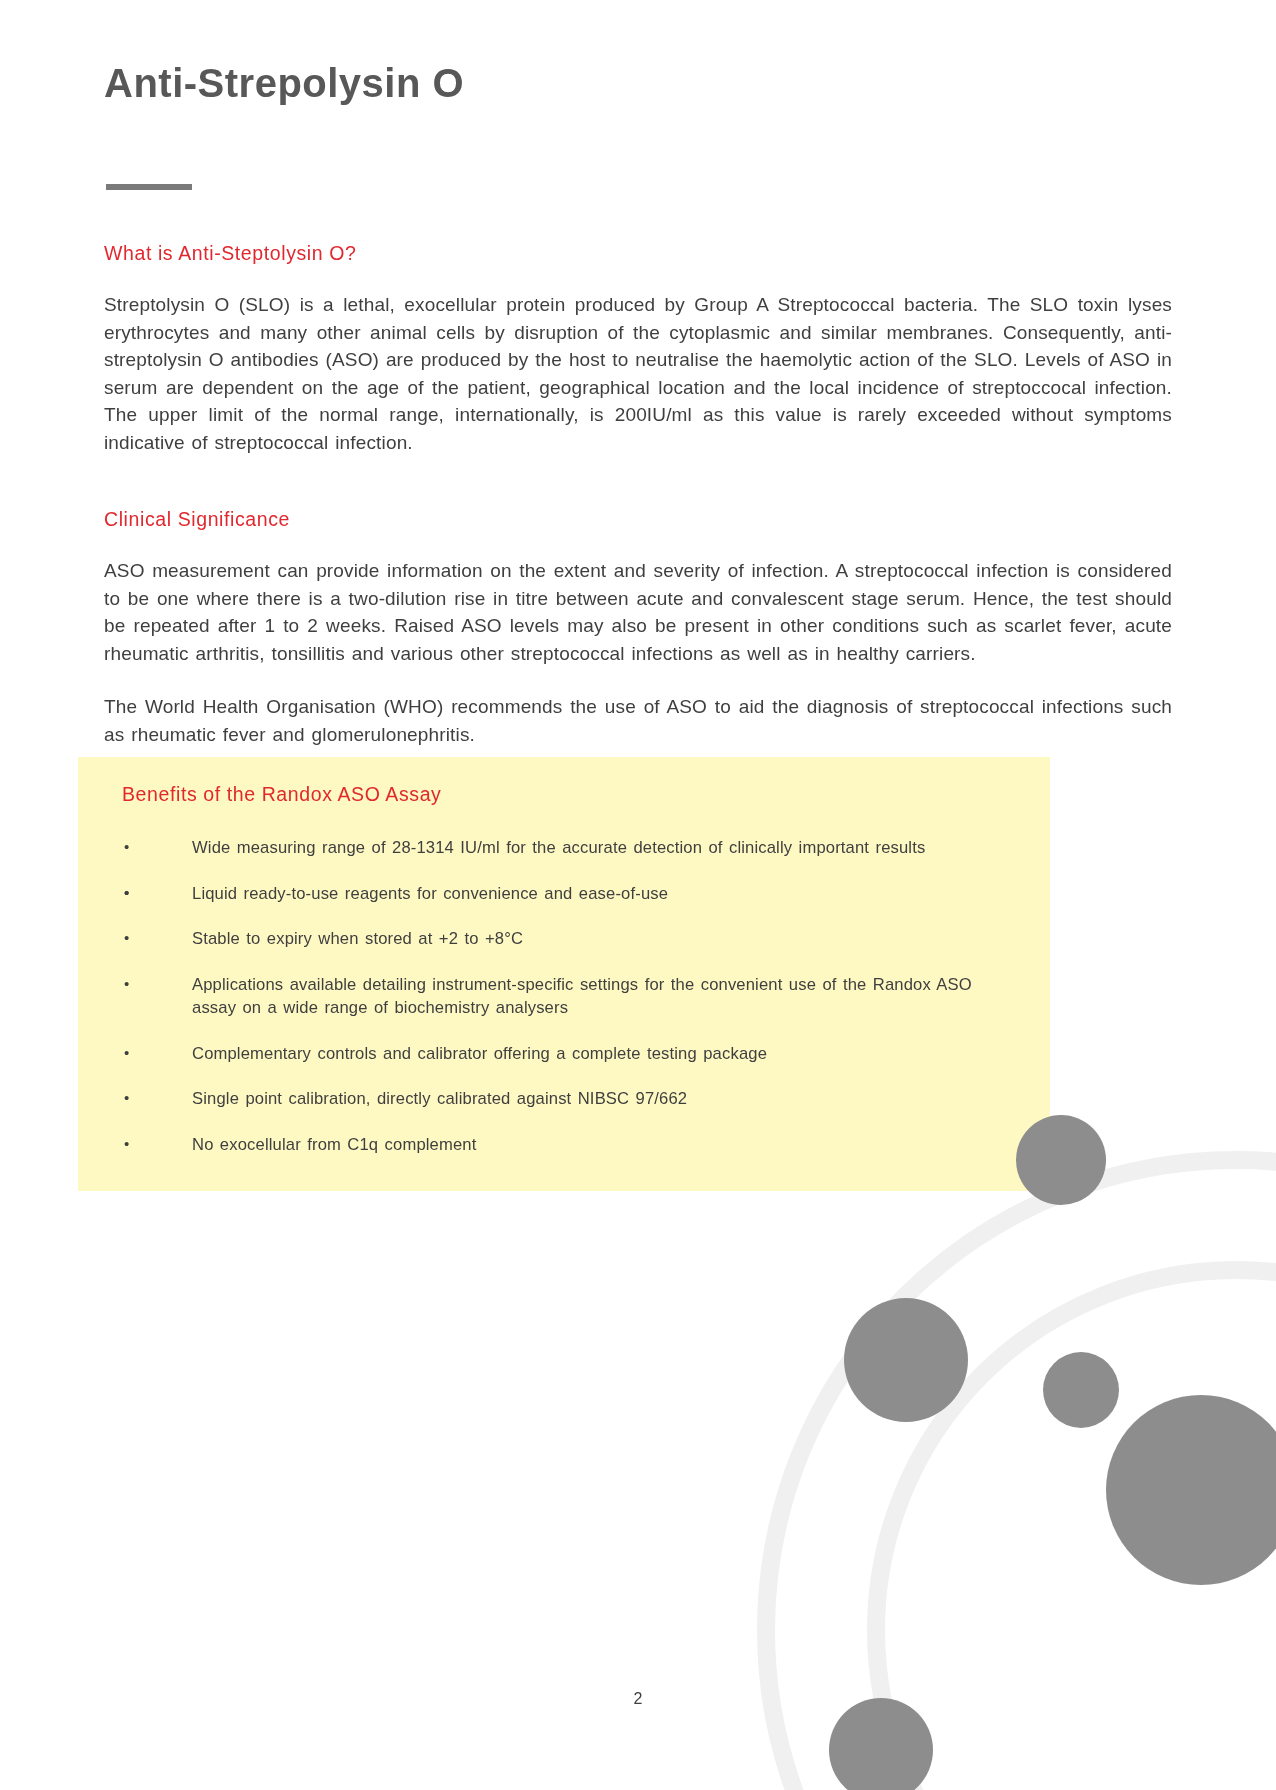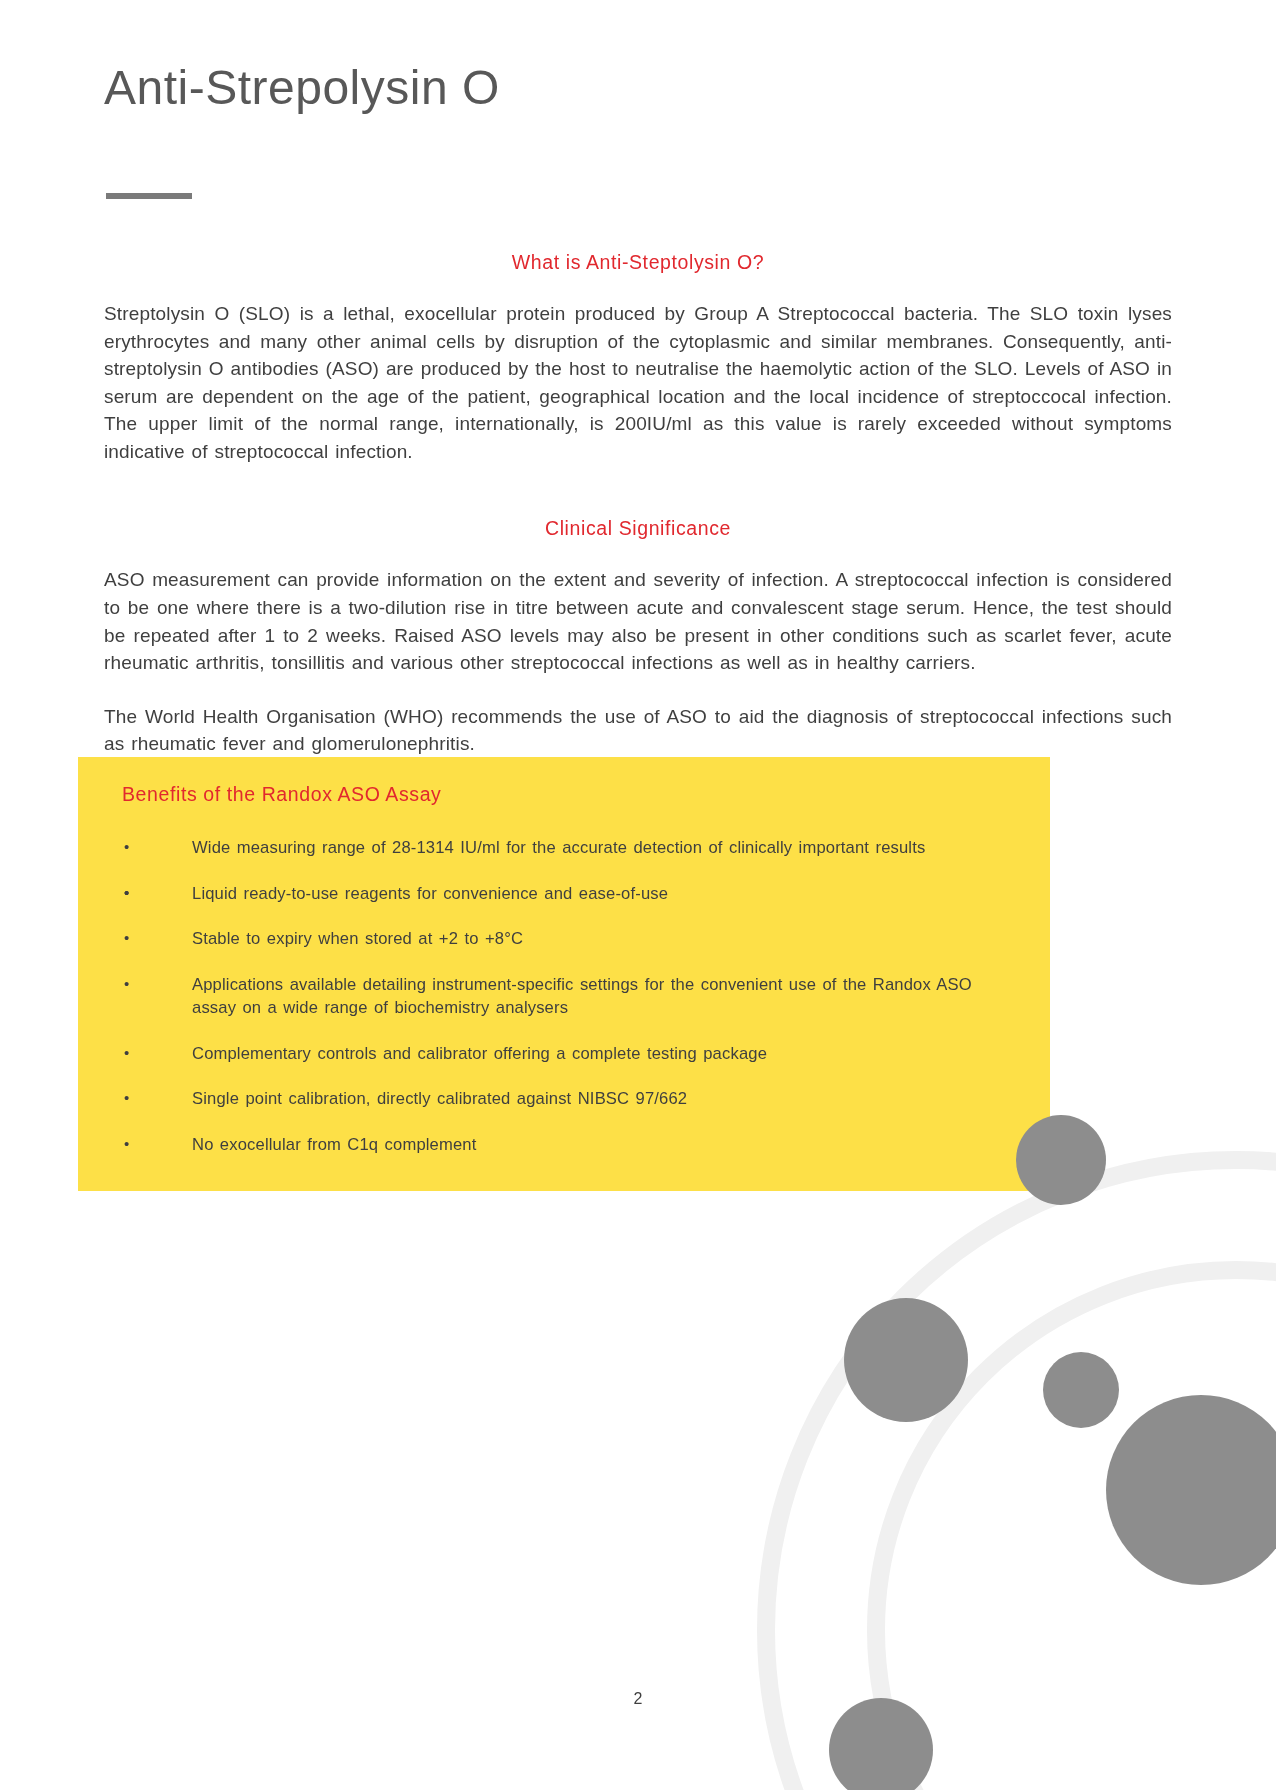--- a/index.html
+++ b/index.html
@@ -36,61 +36,60 @@
 
   
   .content {
     position: absolute;
     left: 104px;
     top: 60px;
     width: 1068px;
   }
 
   h1.doc-title {
-    font-size: 48px;
-    font-weight: 400;
+    font-size: 40px;
+    font-weight: 700;
     color: #585858;
     margin: 0;
     letter-spacing: 0.5px;
     line-height: 1.15;
   }
 
   .rule {
     width: 86px;
     height: 6px;
     background: #7a7a7a;
     margin: 78px 0 0 2px;
   }
 
   h2.section-head {
     color: #e1282e;
     font-size: 19.5px;
     font-weight: 400;
     margin: 52px 0 0 0;
     letter-spacing: 0.6px;
-    text-align: center;
   }
 
   p.body-text {
     font-size: 19px;
     line-height: 1.45;
     color: #3f3f3f;
     text-align: justify;
     margin: 26px 0 0 0;
     letter-spacing: 0.15px;
     word-spacing: 1.4px;
   }
 
   
   .panel {
     position: absolute;
     left: 78px;
     top: 757px;
     width: 972px;
-    background: #fde047;
+    background: #fef9c3;
     padding: 0;
   }
   .panel-inner {
     padding: 26px 30px 34px 28px;
   }
   .panel h2 {
     color: #e1282e;
     font-size: 19.5px;
     font-weight: 400;
     margin: 0 0 0 16px;

